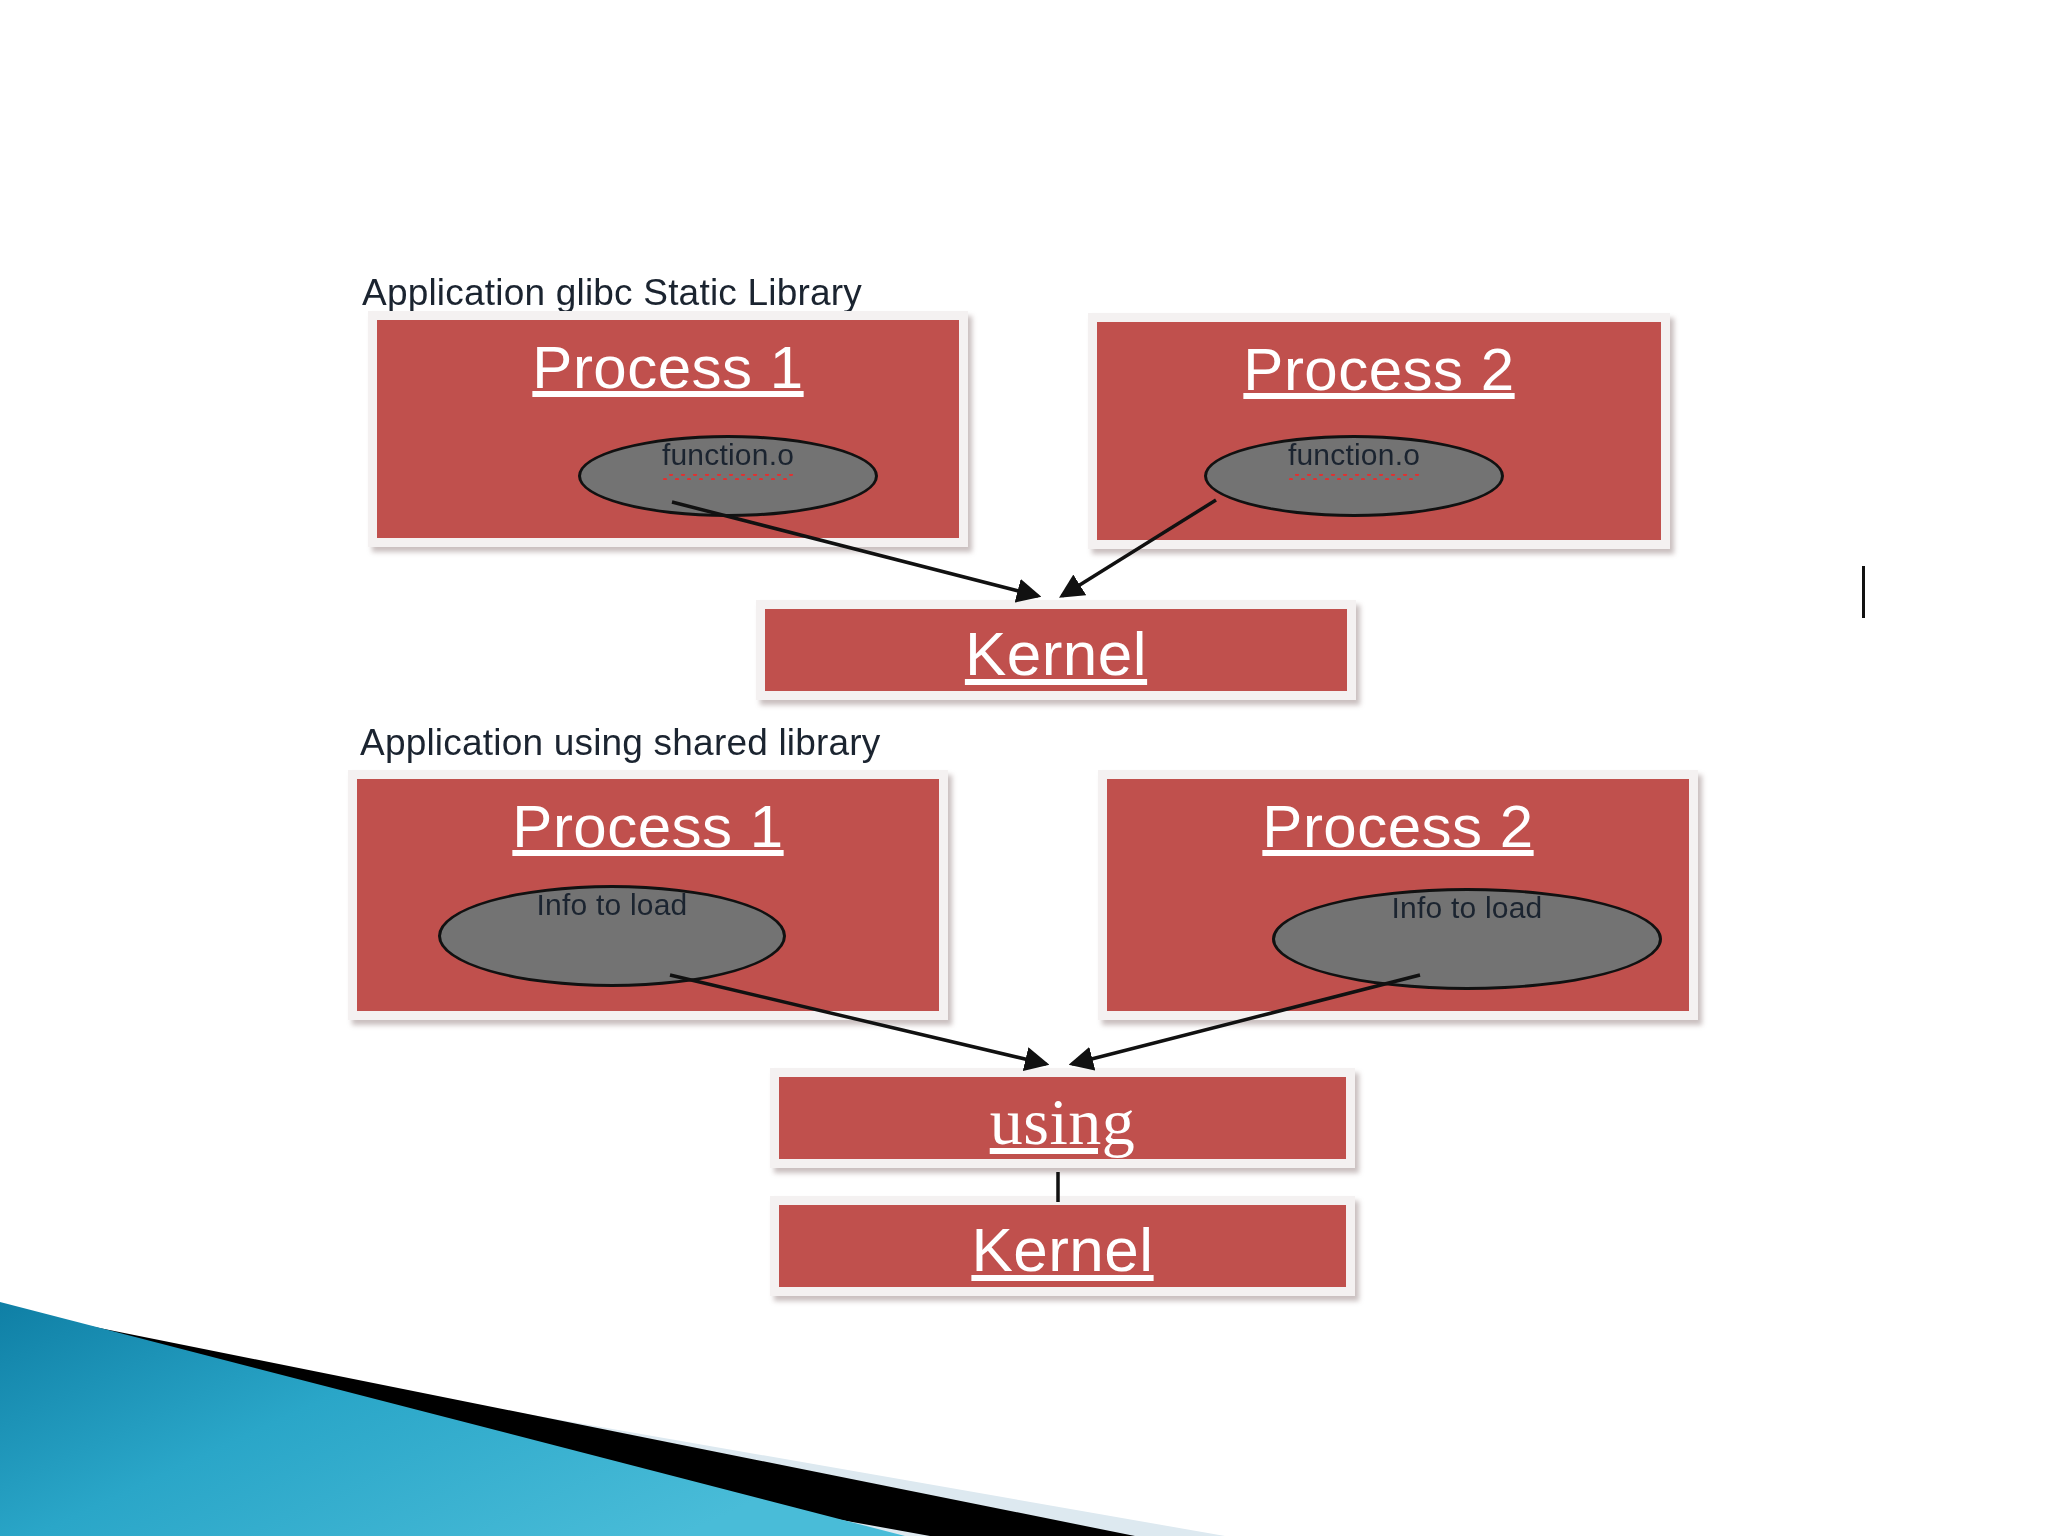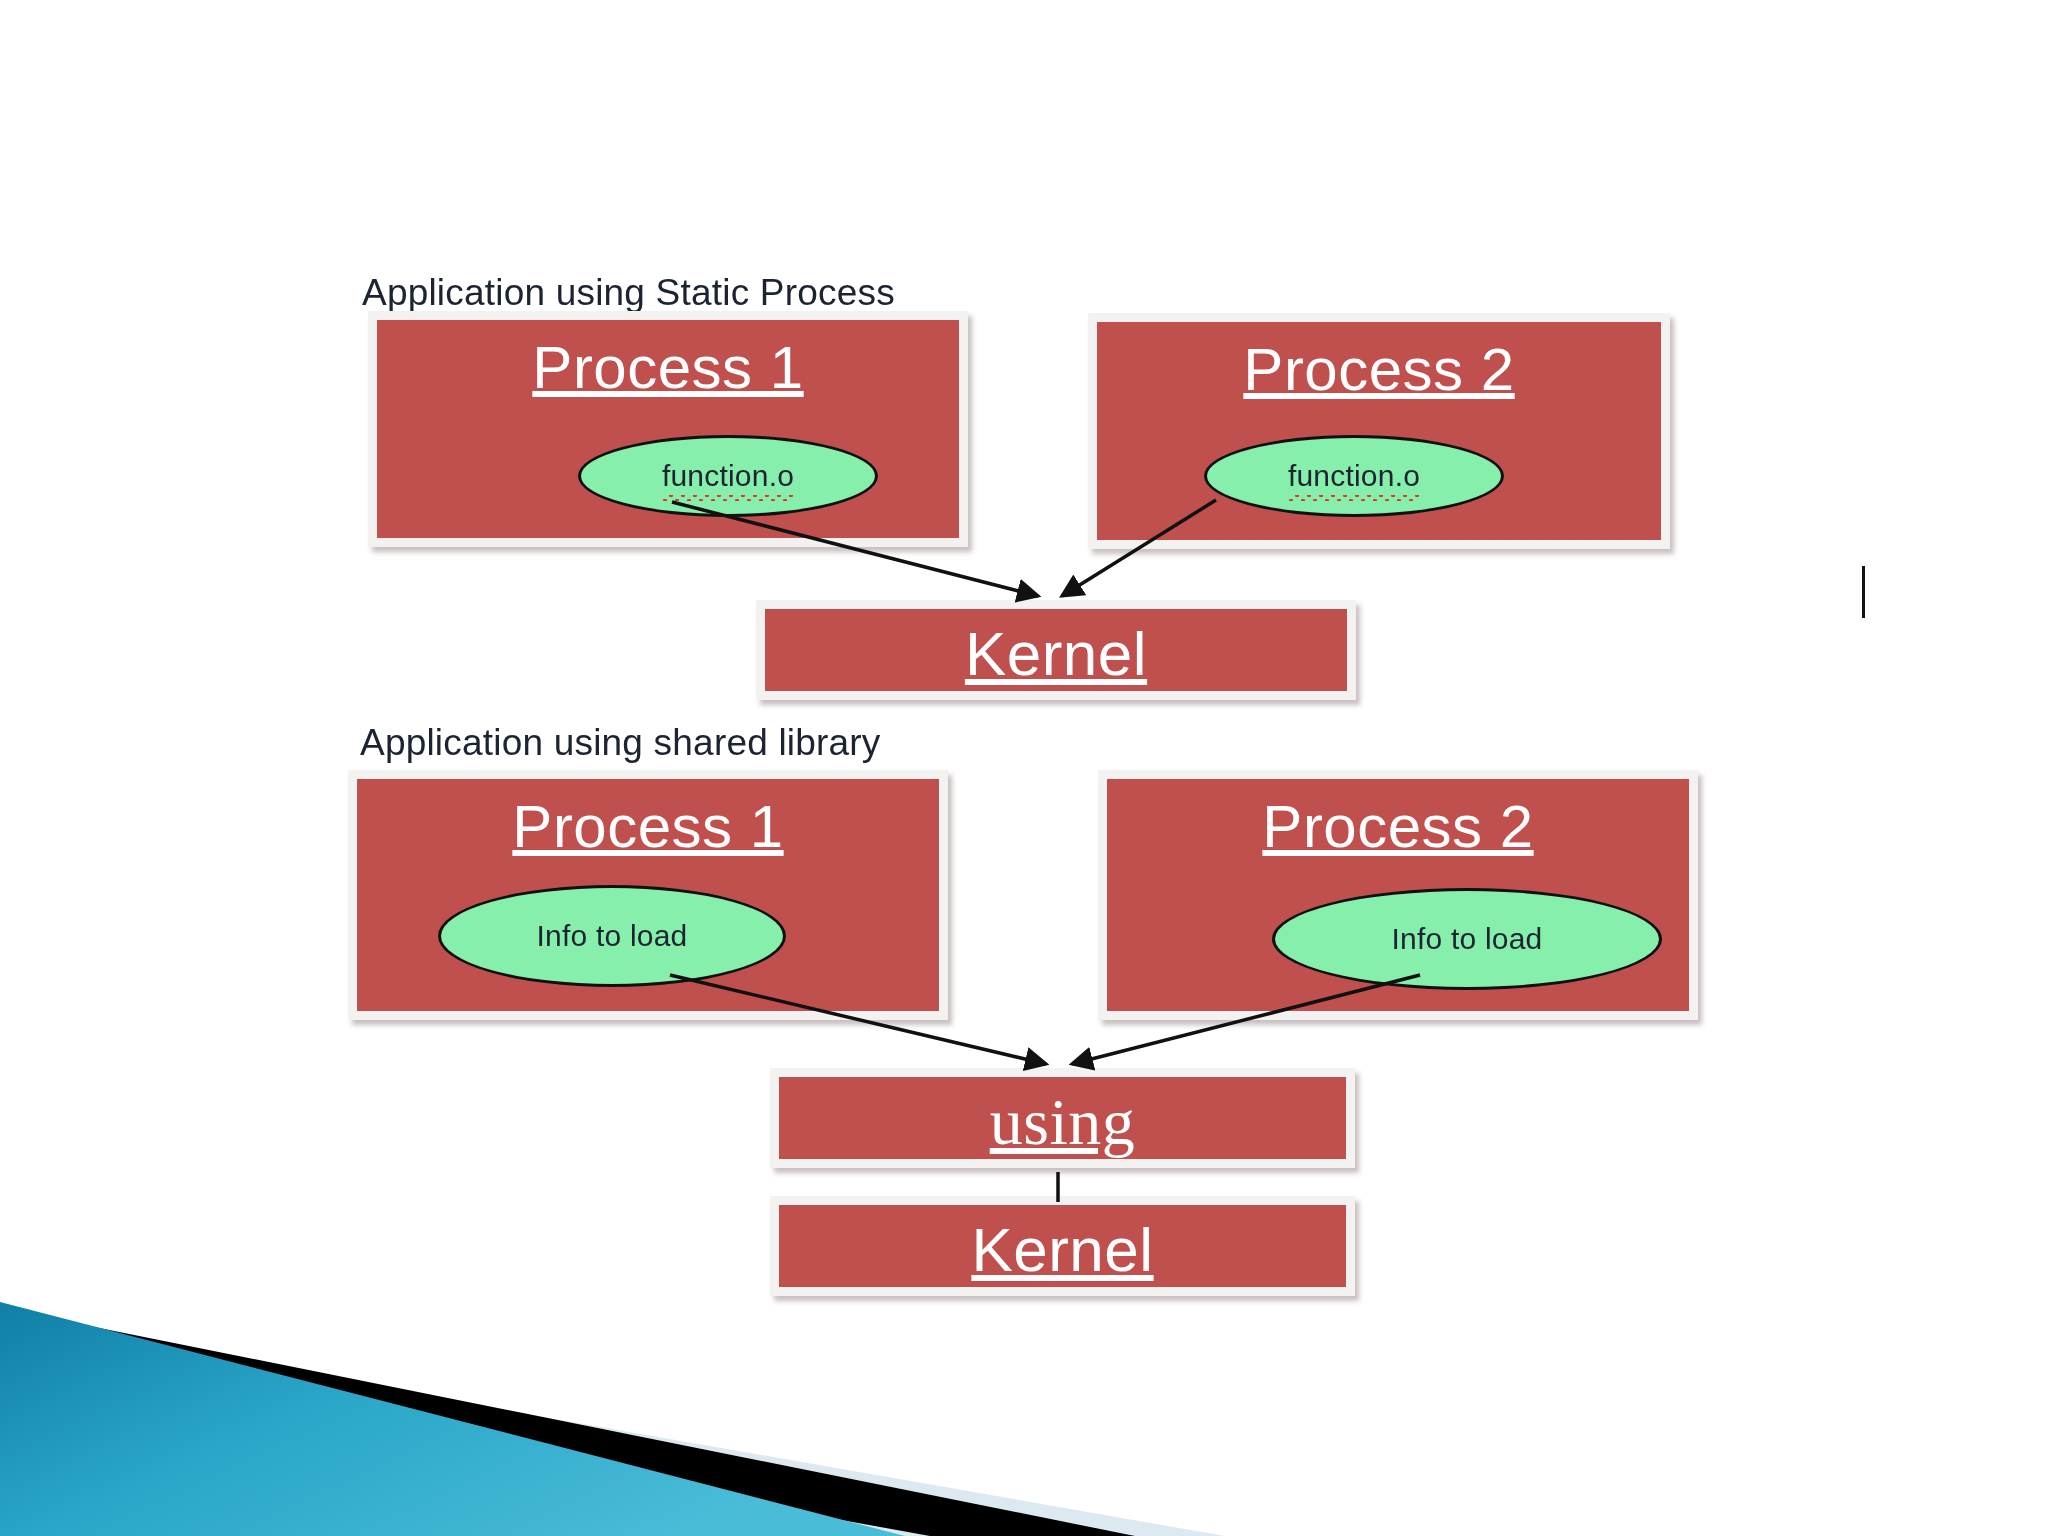--- a/index.html
+++ b/index.html
@@ -92,25 +92,25 @@
     font-size: 62px;
   }
   #box-glibc .box-title {
     font-family: "Liberation Serif", serif;
     font-size: 66px;
   }
 
   
   .ellipse {
     position: absolute;
-    background: #86efac;
+    background: #737373;
     border: 3px solid #111111;
     border-radius: 50%;
     display: flex;
-    align-items: center;
+    align-items: flex-start;
     justify-content: center;
     box-sizing: border-box;
   }
   .ellipse .ellipse-label {
     font-size: 30px;
     color: #1b2430;
     white-space: nowrap;
     position: relative;
     letter-spacing: 0.2px;
   }
@@ -161,21 +161,21 @@
     width: 1340px;
     height: 266px;
   }
 </style>
 </head>
 <body>
 
 <div id="slide">
 
 
-  <div id="caption-static" class="section-caption">Application using Static Process</div>
+  <div id="caption-static" class="section-caption">Application glibc Static Library</div>
 
   <div id="box-proc1-static" class="pp-box">
     <span class="box-title">Process 1</span>
   </div>
 
   <div id="ell-fn1" class="ellipse">
     <span class="ellipse-label misspelled">function.o</span>
   </div>
 
   <div id="box-proc2-static" class="pp-box">

